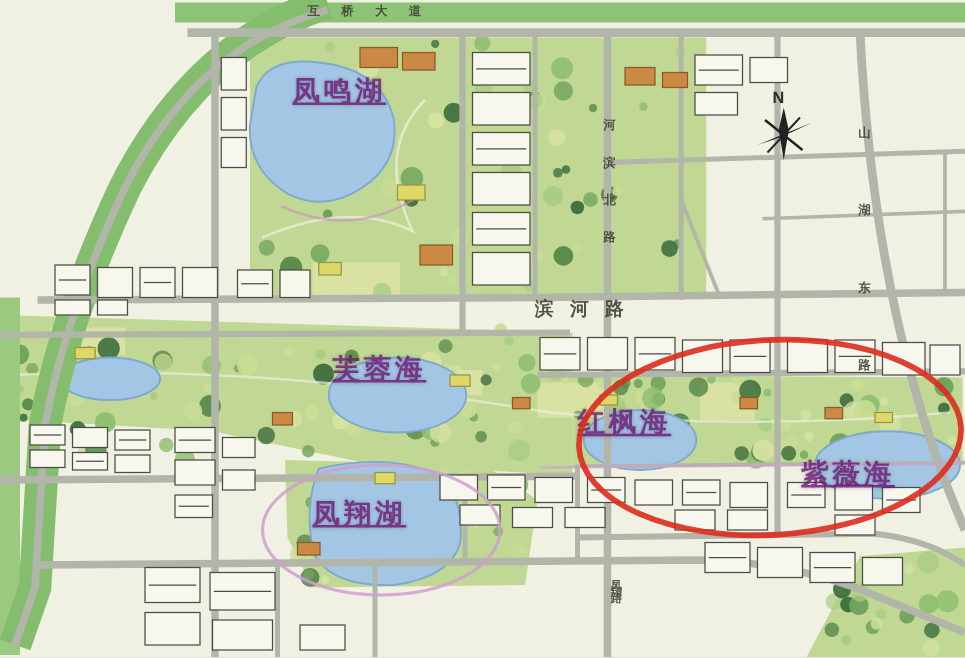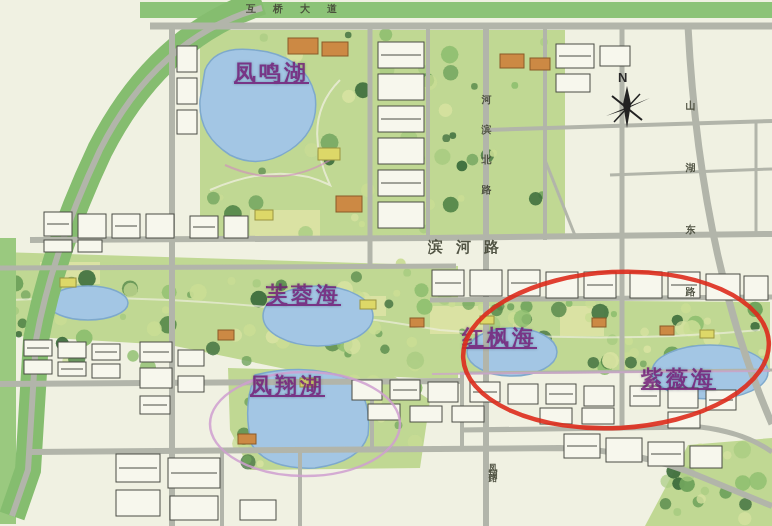--- a/index.html
+++ b/index.html
@@ -424,21 +424,21 @@
           <line x1="612" y1="96" x2="642" y2="120" stroke="#222" stroke-width="2"></line>
           <line x1="614" y1="122" x2="640" y2="94" stroke="#222" stroke-width="1.5"></line>
         </g>
       </g>
     </svg>
 
   <div class="lbl main" style="left:234px;top:58px;">凤鸣湖</div>
   <div class="lbl main" style="left:266px;top:280px;">芙蓉海</div>
   <div class="lbl main" style="left:462px;top:323px;">红枫海</div>
   <div class="lbl main" style="left:641px;top:343px;margin-top:21px;">紫薇海</div>
-  <div class="lbl main" style="left:250px;top:371px;text-align:right;">凤翔湖</div>
+  <div class="lbl main" style="left:250px;top:396px;text-align:right;">凤翔湖</div>
 
   <div class="lbl road-lbl" style="left:246px;top:2px;letter-spacing:17px;">互桥大道</div>
   <div class="lbl road-lbl vert" style="left:479px;top:86px;letter-spacing:30px;">河滨北路</div>
   <div class="lbl road-lbl vert" style="left:683px;top:92px;letter-spacing:62px;">山湖东路</div>
   <div class="lbl road-lbl" style="left:428px;top:238px;font-size:15px;letter-spacing:13px;">滨河路</div>
   <div class="lbl road-lbl vert" style="left:486px;top:456px;font-size:9px;letter-spacing:5px;">凤翔路</div>
 
   <div class="lbl compass-n" style="left:618px;top:70px;">N</div>
 
   <svg id="overlay" width="772" height="526" viewBox="0 0 772 526">

